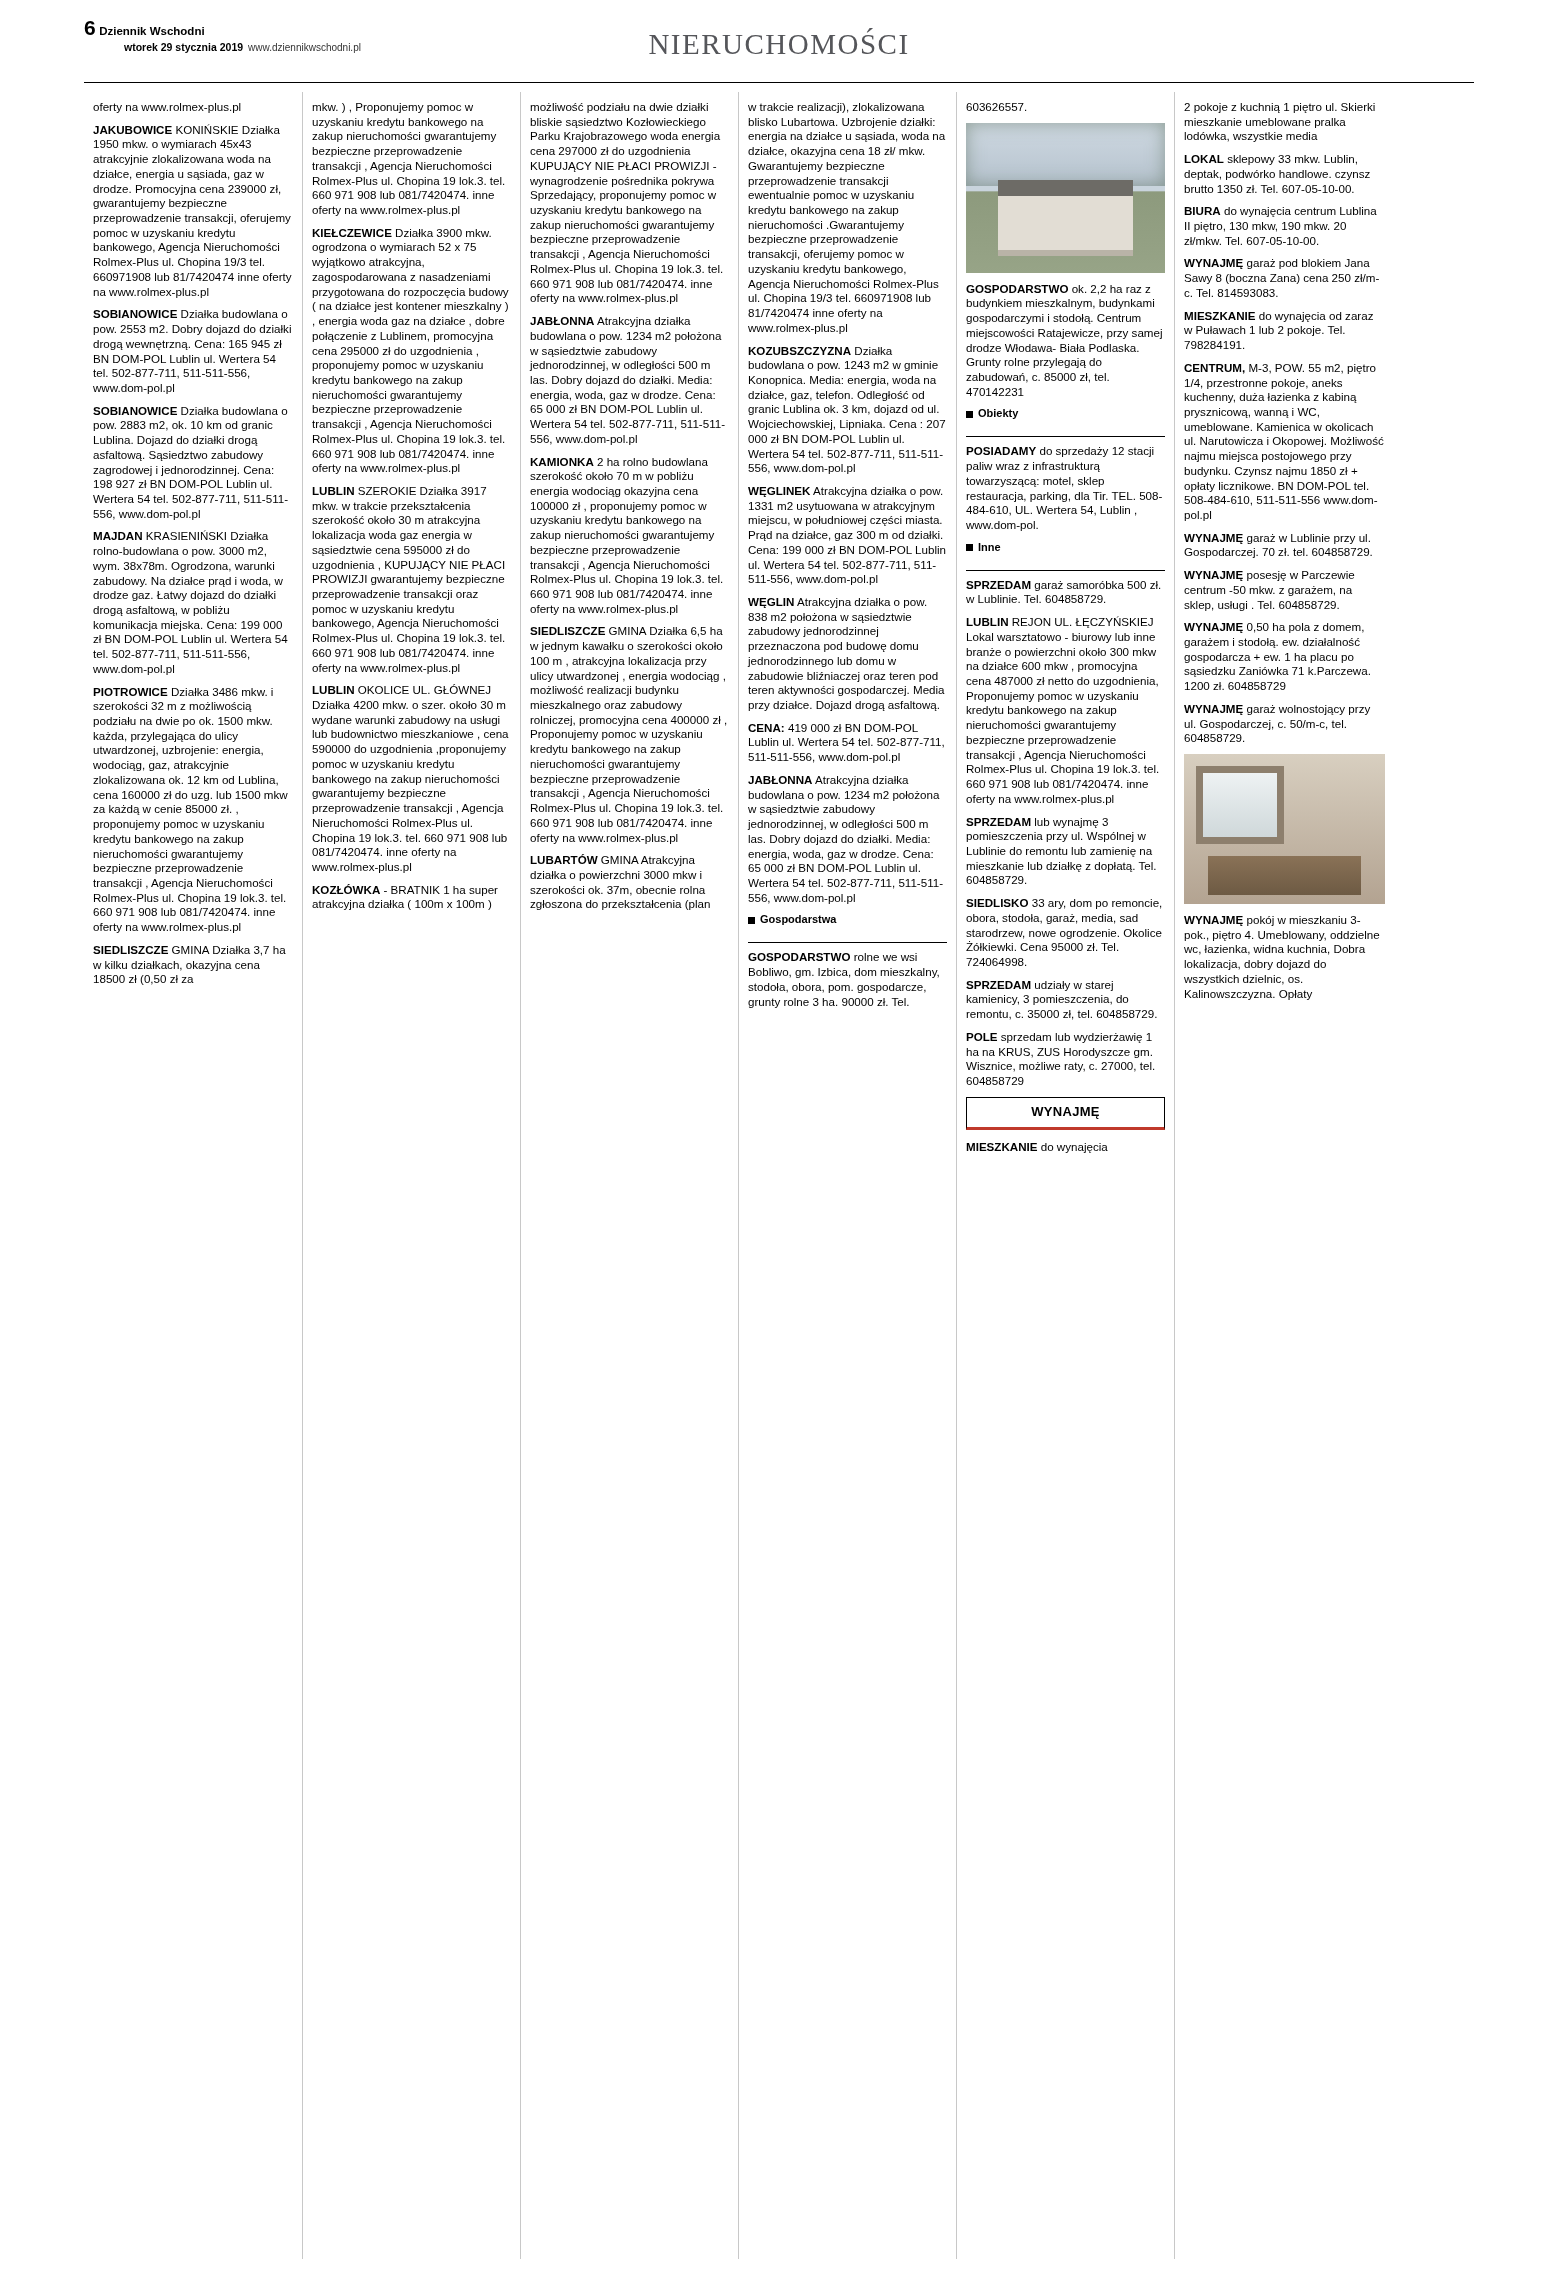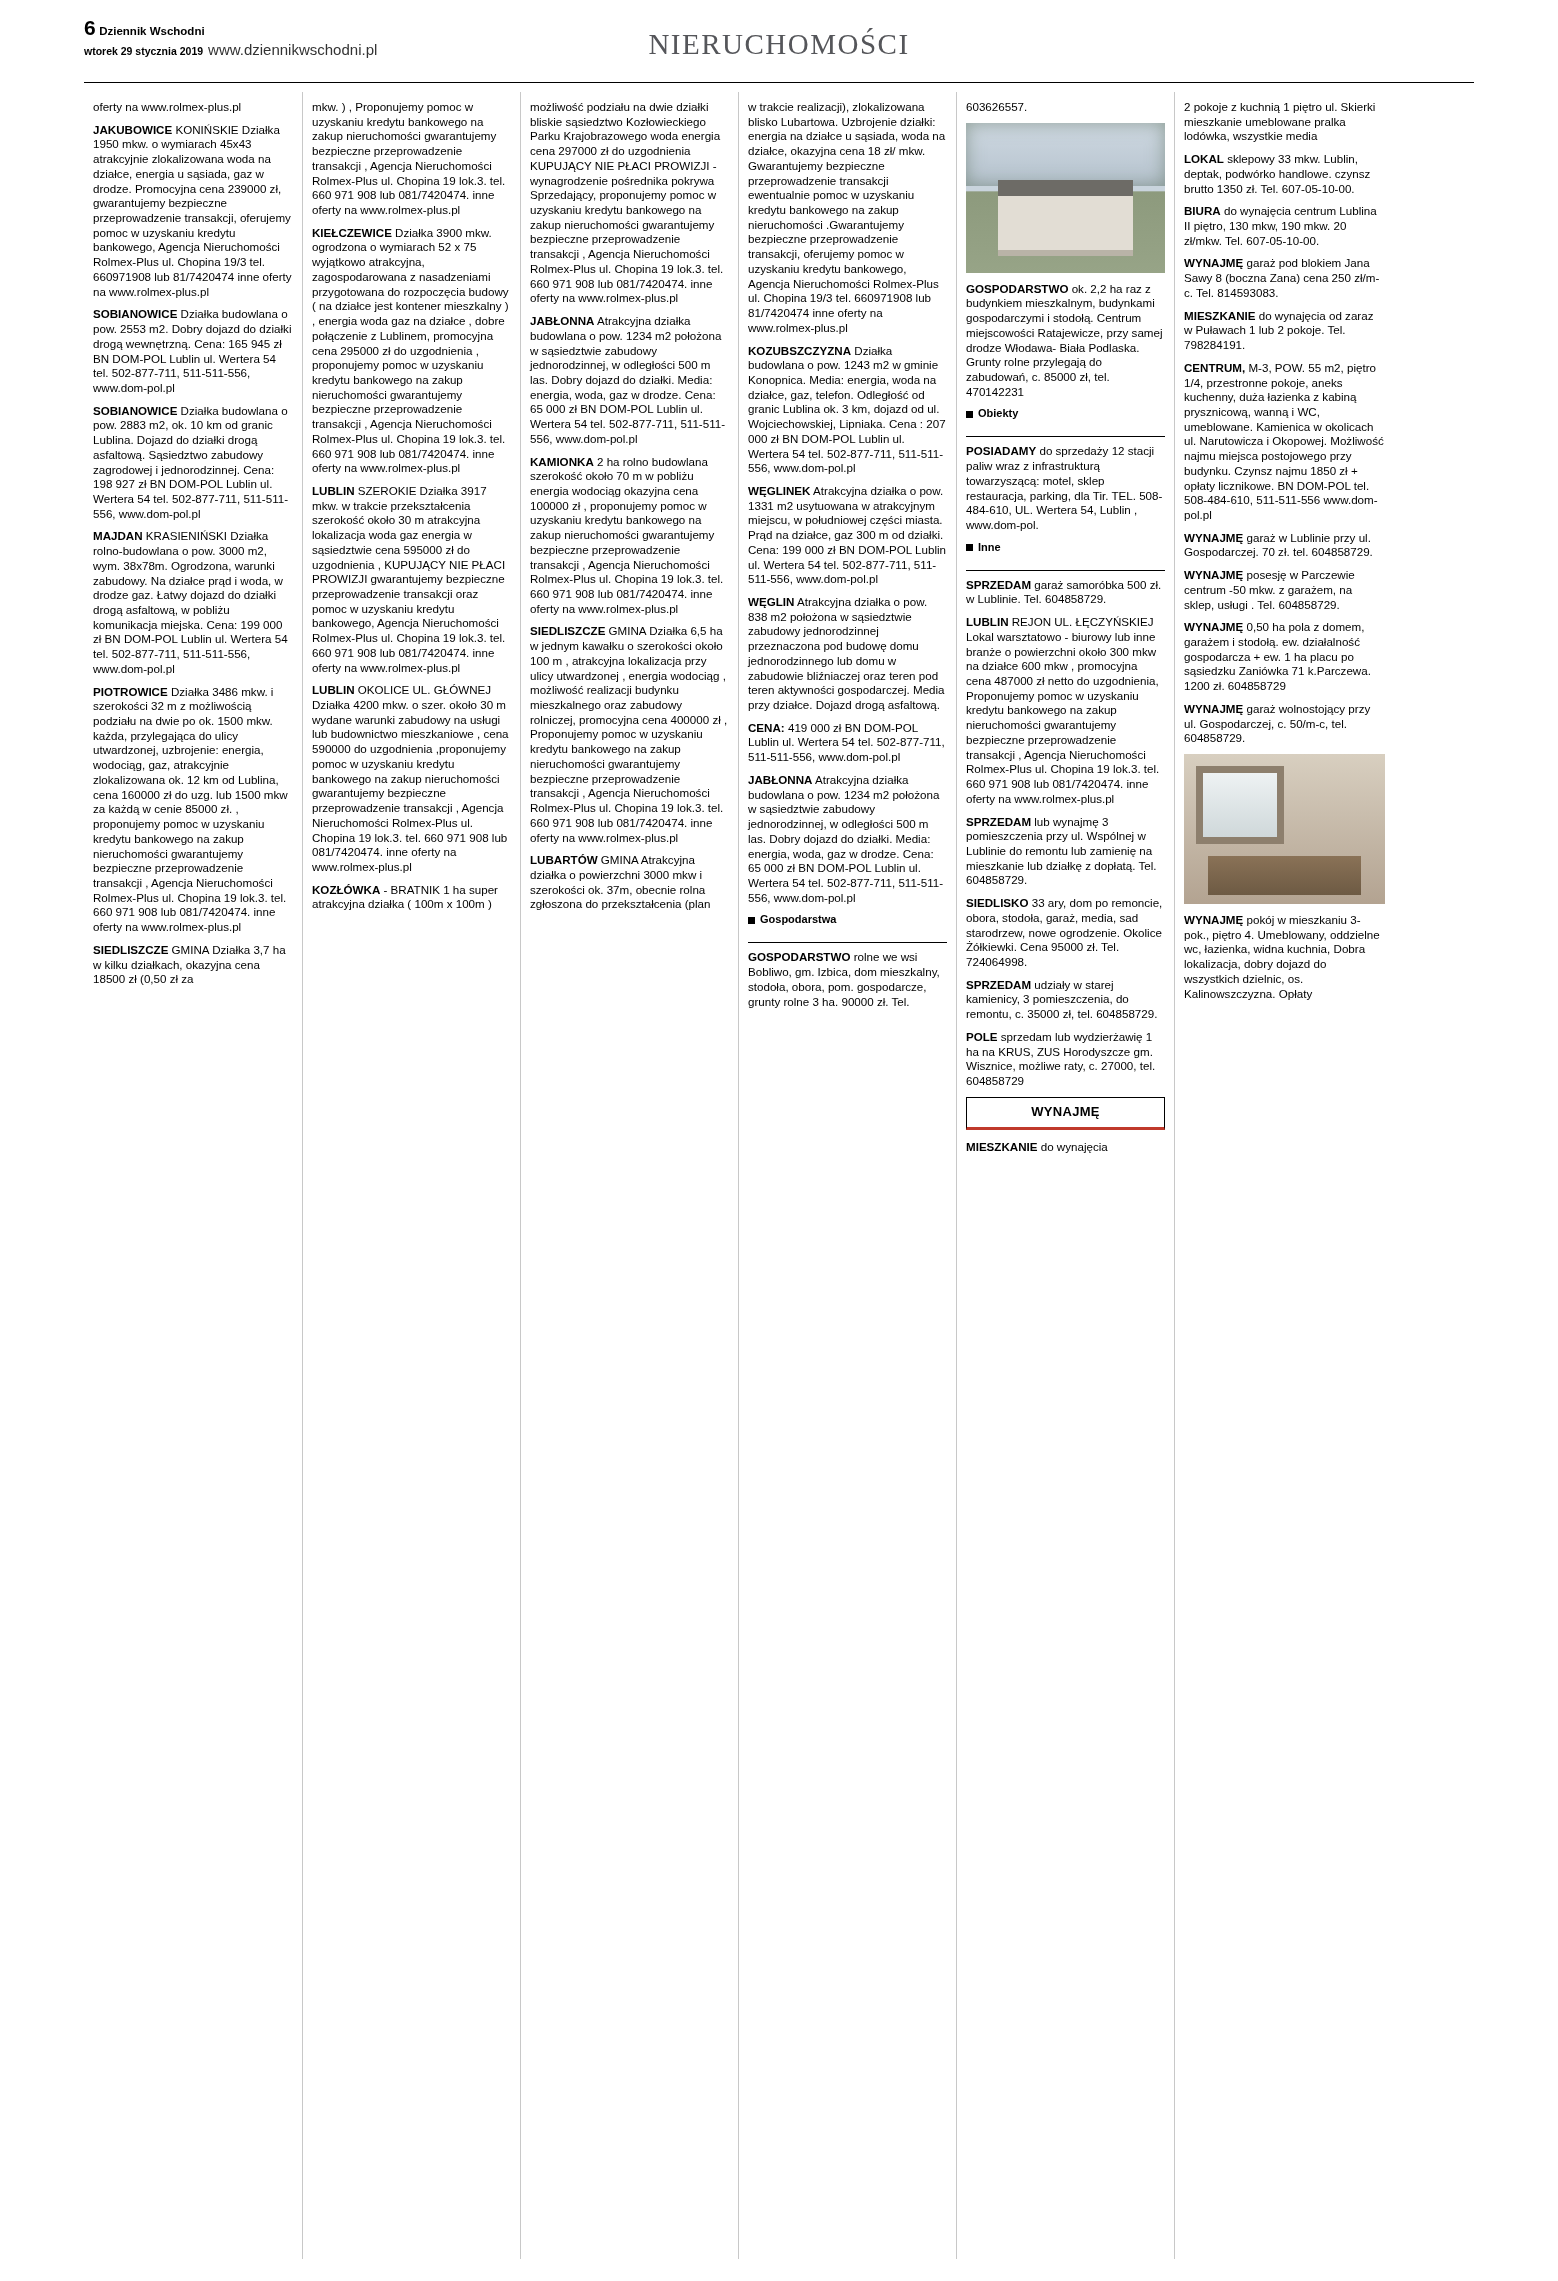--- a/index.html
+++ b/index.html
@@ -47,27 +47,28 @@
   }
   .mast-left .paper {
     font-size: 11.5px;
     font-weight: bold;
   }
   .mast-left .datebar {
     display: flex;
     align-items: baseline;
     gap: 5px;
     margin-top: 1px;
+    margin-left: 40px;
   }
   .mast-left .date {
     font-size: 10.5px;
     font-weight: bold;
   }
   .mast-left .site {
-    font-size: 15px;
+    font-size: 10px;
     color: #333;
   }
   .mast-title {
     text-align: center;
     font-family: "Liberation Serif", serif;
     font-size: 29px;
     letter-spacing: 1.5px;
     color: #55565a;
     padding-top: 14px;
   }

